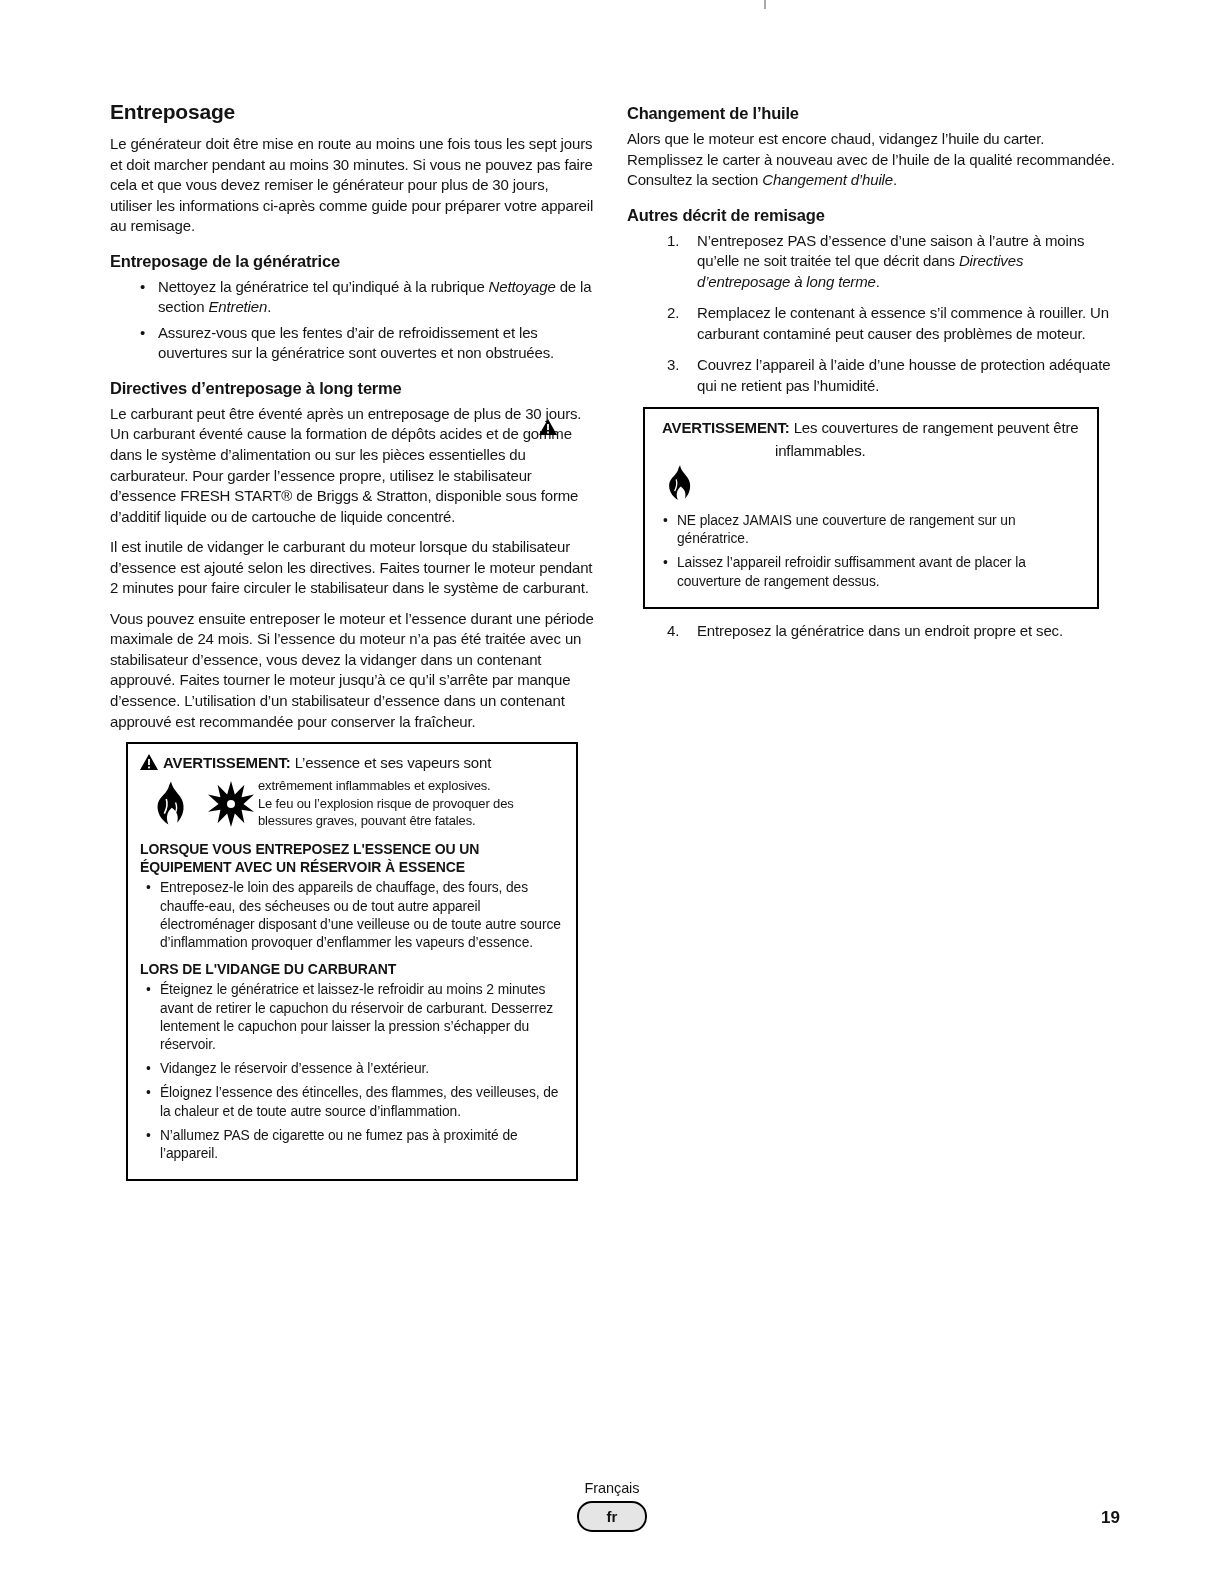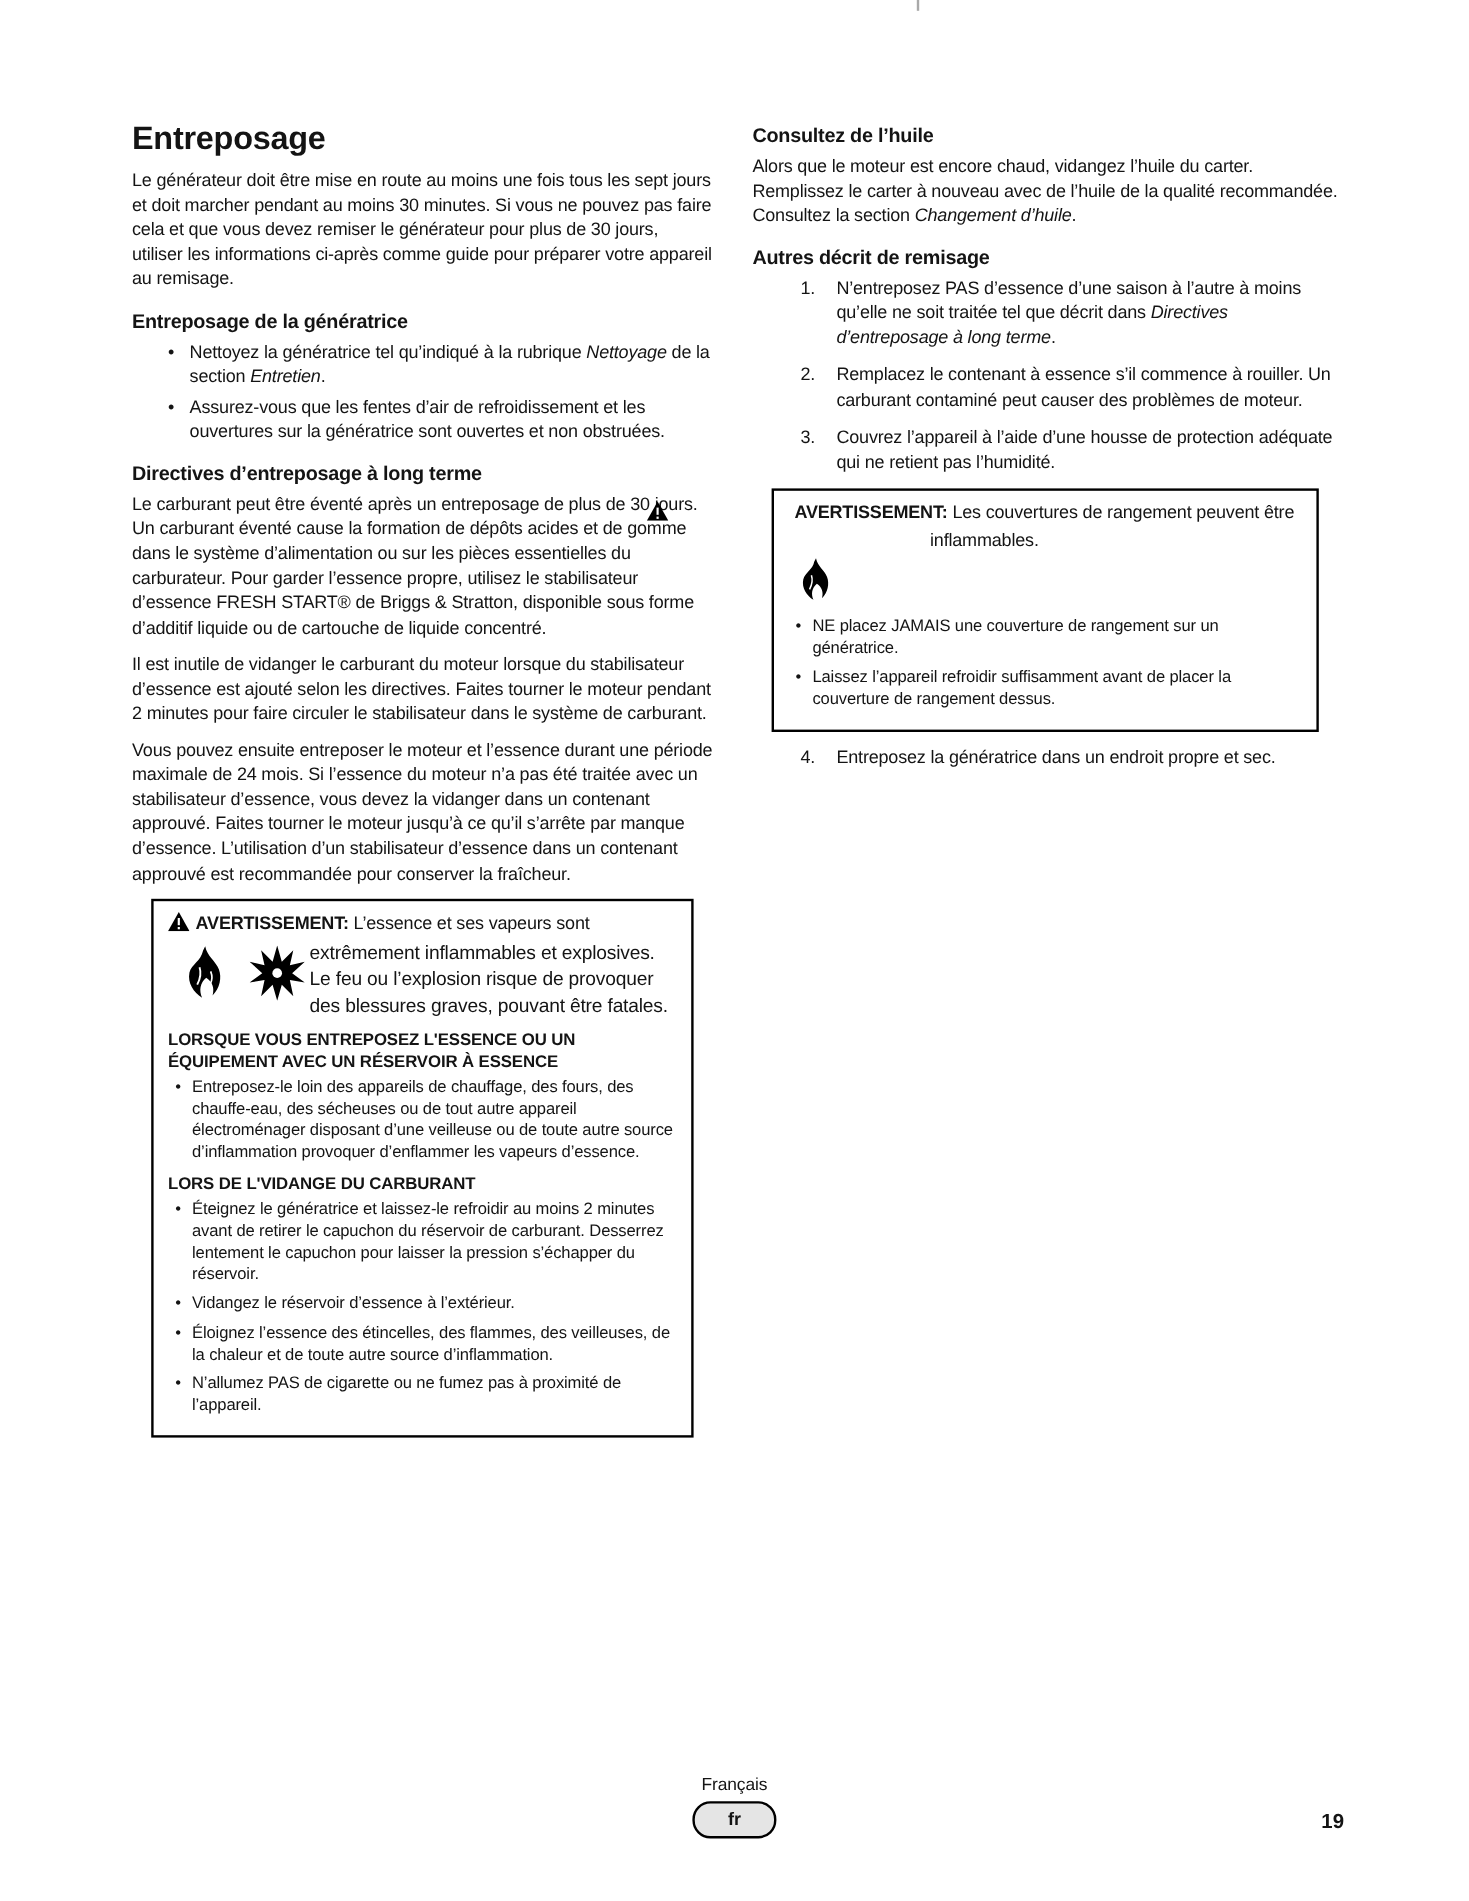--- a/index.html
+++ b/index.html
@@ -5,40 +5,40 @@
   * { margin:0; padding:0; box-sizing:border-box; }
   html,body { width:1224px; height:1584px; background:#fff; }
   body { font-family:"Liberation Sans", sans-serif; color:#141414; }
   .page { position:relative; width:1224px; height:1584px; background:#ffffff; overflow:hidden; }
   .crop-mark { position:absolute; left:764px; top:0; width:2px; height:9px; background:#a9a9a9; }
 
   .col { position:absolute; top:100px; }
   .col-left { left:110px; width:484px; }
   .col-right { left:627px; width:488px; }
 
-  h1 { font-size:27px; font-weight:bold; letter-spacing:-0.2px; margin:0 0 10px; }
+  h1 { font-size:21px; font-weight:bold; letter-spacing:-0.2px; margin:0 0 10px; }
   h2 { font-size:16.5px; font-weight:bold; letter-spacing:-0.2px; margin:15px 0 6px; }
   p.body, li { font-size:15px; line-height:1.37; letter-spacing:-0.15px; }
   p.body { margin:0 0 10px; }
 
   ul.bullets { list-style:none; margin:2px 0 10px 28px; }
   ul.bullets li { position:relative; padding-left:20px; margin-bottom:5px; }
   ul.bullets li::before { content:"•"; position:absolute; left:2px; }
 
   ol.numlist { list-style:none; margin:4px 0 8px 40px; }
   ol.numlist li { position:relative; padding-left:30px; margin-bottom:11px; }
   ol.numlist .num { position:absolute; left:0; }
 
   .warnbox { border:2px solid #000; padding:9px 12px 10px; margin:8px 16px 12px; }
   .warn-head { font-size:15px; line-height:1.35; letter-spacing:-0.15px; }
   .warn-head .warn-label { font-weight:bold; }
   .warn-head .tri { display:inline-block; vertical-align:-2px; margin-right:5px; }
   .hang { padding-left:118px; text-indent:-118px; }
 
-  .warn-body { font-size:16px; line-height:1.35; letter-spacing:-0.15px; margin-top:2px; overflow:visible; }
+  .warn-body { font-size:13px; line-height:1.35; letter-spacing:-0.15px; margin-top:2px; overflow:visible; }
   .warn-icons { float:left; width:118px; display:flex; gap:16px; align-items:flex-start; padding:4px 8px 4px 10px; }
 
   .warn-subhead { font-size:14px; font-weight:bold; line-height:1.3; letter-spacing:-0.1px; margin:8px 0 3px; clear:both; }
   ul.warn-bullets { list-style:none; margin:3px 0 2px 4px; clear:both; }
   ul.warn-bullets li { position:relative; font-size:13.8px; line-height:1.32; letter-spacing:-0.1px; padding-left:16px; margin-bottom:6px; }
   ul.warn-bullets li::before { content:"•"; position:absolute; left:2px; }
 
   .flame-small-row { margin:4px 0 2px 6px; }
 
   .footer-lang { position:absolute; top:1480px; left:50%; transform:translateX(-50%); font-size:14.5px; letter-spacing:-0.1px; }
@@ -104,21 +104,21 @@
       <ul class="warn-bullets">
         <li>Éteignez le génératrice et laissez-le refroidir au moins 2 minutes avant de retirer le capuchon du réservoir de carburant. Desserrez lentement le capuchon pour laisser la pression s’échapper du réservoir.</li>
         <li>Vidangez le réservoir d’essence à l’extérieur.</li>
         <li>Éloignez l’essence des étincelles, des flammes, des veilleuses, de la chaleur et de toute autre source d’inflammation.</li>
         <li>N’allumez PAS de cigarette ou ne fumez pas à proximité de l’appareil.</li>
       </ul>
     </div>
   </div>
 
   <div class="col col-right">
-    <h2 style="margin-top:4px;">Consultez de l’huile</h2>
+    <h2 style="margin-top:4px;">Changement de l’huile</h2>
     <p class="body"><span>Alors que le moteur est encore chaud, vidangez l’huile du carter. Remplissez le carter à nouveau avec de l’huile de la qualité recommandée. Consultez la section </span><span style="font-style: italic;">Changement d’huile</span><span>.</span></p>
 
     <h2>Autres décrit de remisage</h2>
     <ol class="numlist">
       <li>
         <span class="num">1.</span>
         <span><span>N’entreposez PAS d’essence d’une saison à l’autre à moins qu’elle ne soit traitée tel que décrit dans </span><span style="font-style: italic;">Directives d’entreposage à long terme</span><span>.</span></span>
       </li>
       <li>
         <span class="num">2.</span>

